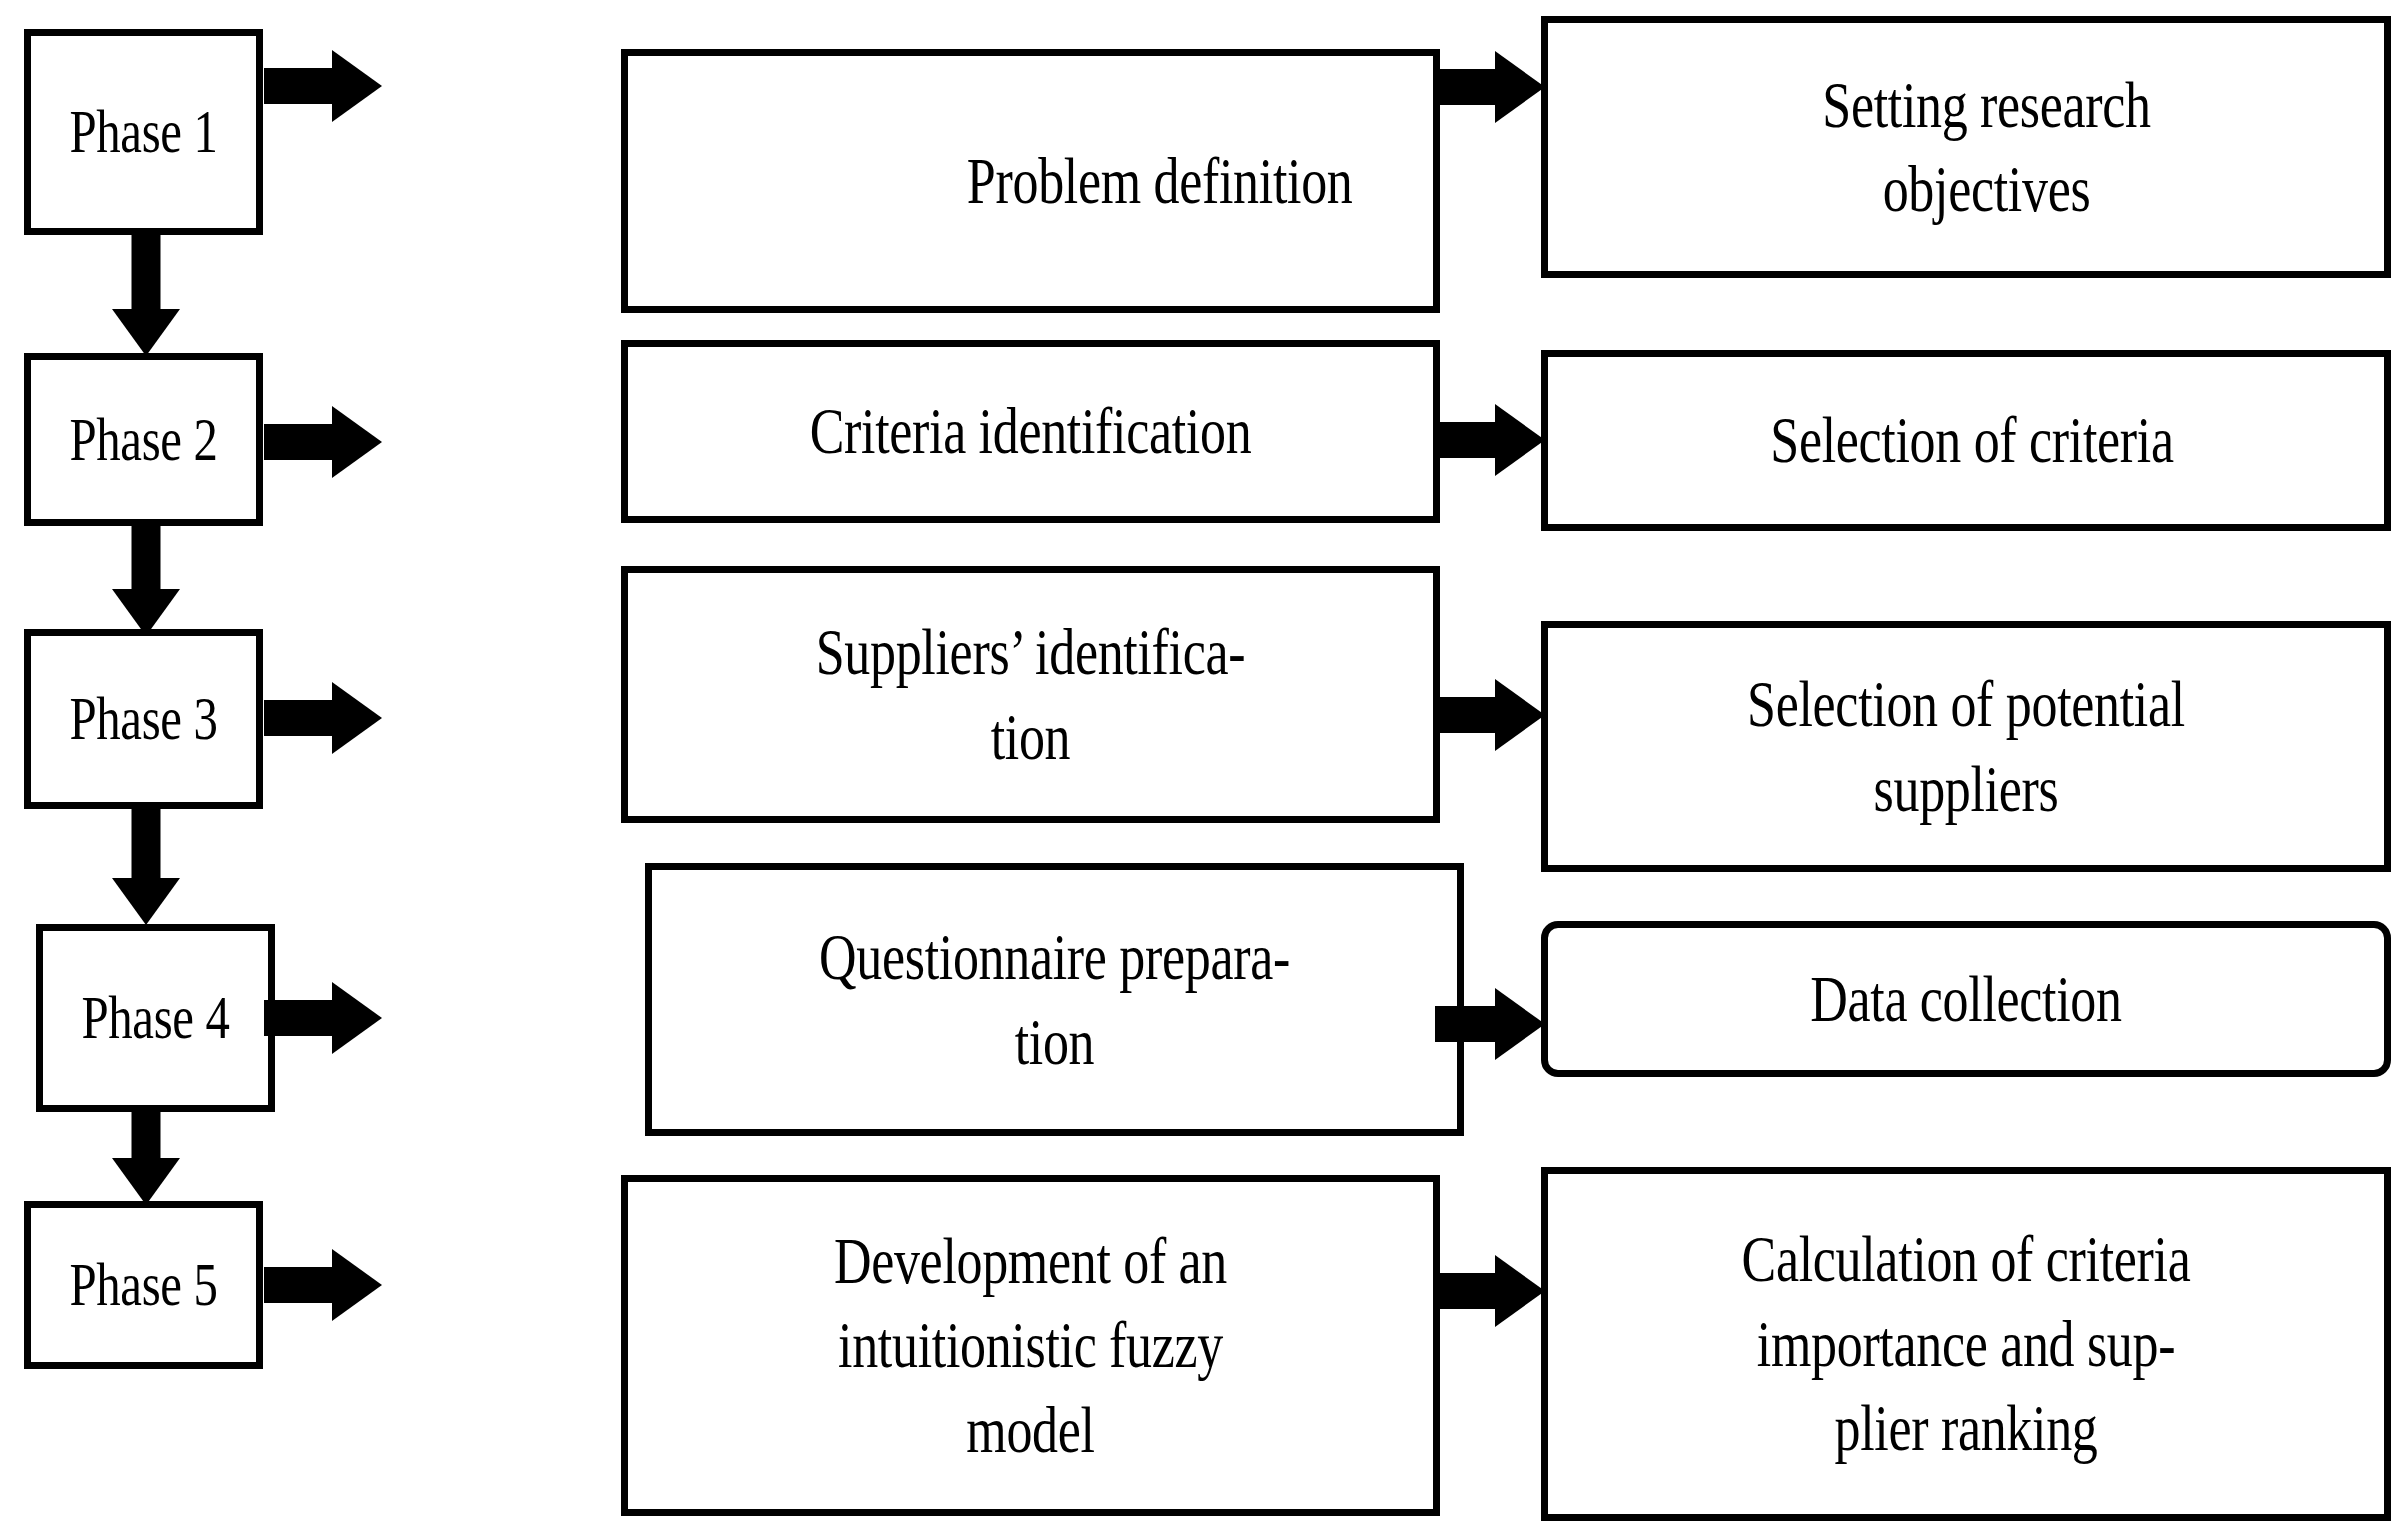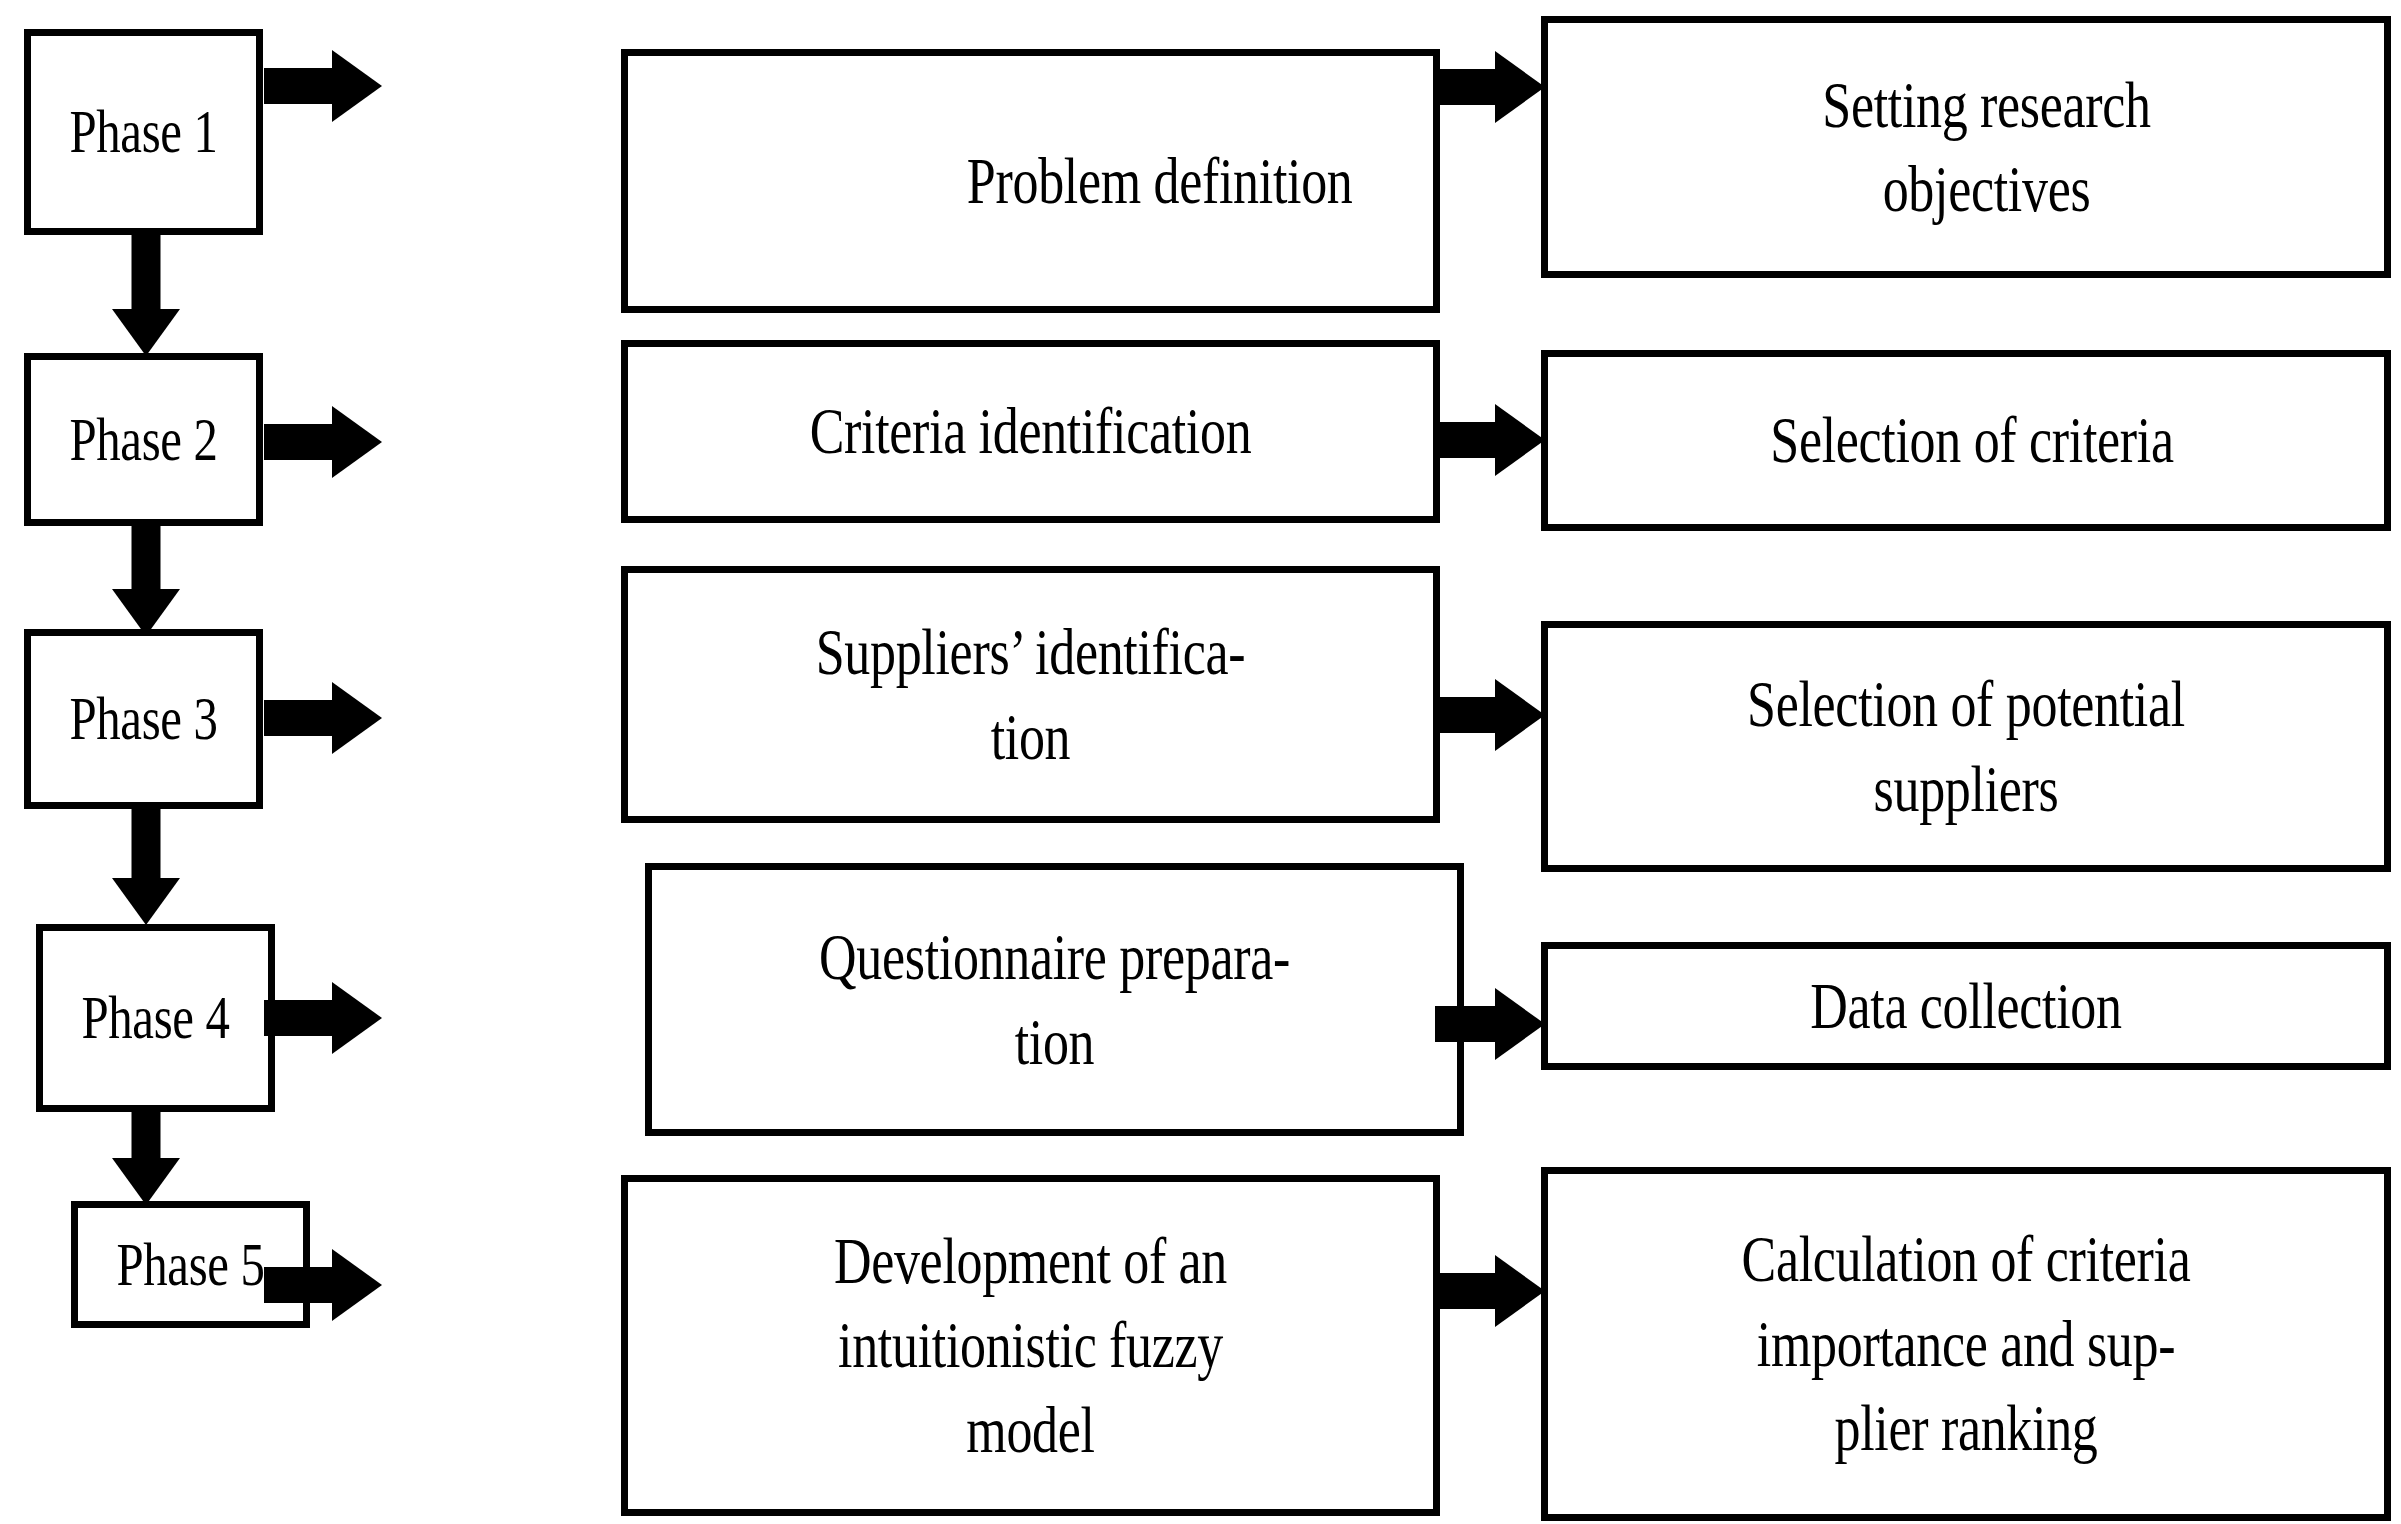--- a/index.html
+++ b/index.html
@@ -193,30 +193,30 @@
   <div class="box mid-box" style="left:621px; top:863px; width:819px; height:273px;margin-left:24px;">
     <span class="label">Questionnaire prepara-
 tion</span>
   </div>
 
   <div class="h-arrow" style="left:1435px; top:987px; width:110px; height:74px;">
     <div class="shaft" style="width:65px;"></div>
     <div class="head"></div>
   </div>
 
-  <div class="box right-box" style="left:1541px; top:942px; width:850px; height:128px;">
+  <div class="box right-box" style="left:1541px; top:921px; width:850px; height:156px;border-radius:17px;">
     <span class="label">Data collection</span>
   </div>
 
   <div class="v-arrow" style="left:112px; top:1110px; width:68px; height:95px;">
     <div class="shaft" style="height:53px;"></div>
     <div class="head"></div>
   </div>
 
-  <div class="box phase-box" style="left:24px; top:1201px; width:239px; height:127px;margin-left:47px;">
+  <div class="box phase-box" style="left:24px; top:1201px; width:239px; height:168px;">
     <span class="label">Phase 5</span>
   </div>
 
   <div class="h-arrow" style="left:264px; top:1248px; width:118px; height:74px;">
     <div class="shaft" style="width:73px;"></div>
     <div class="head"></div>
   </div>
 
   <div class="box mid-box" style="left:621px; top:1175px; width:819px; height:341px;">
     <span class="label">Development of an

